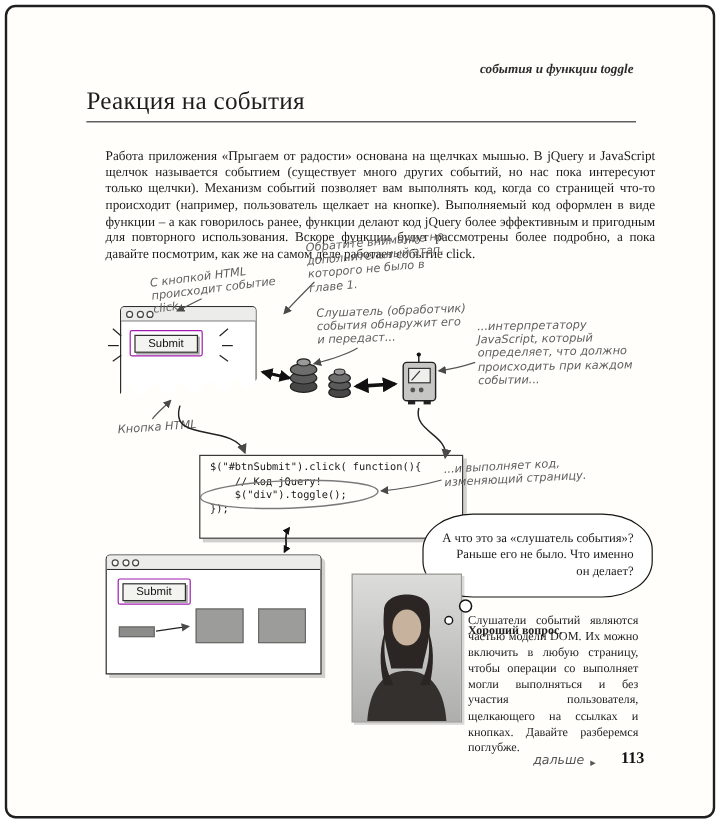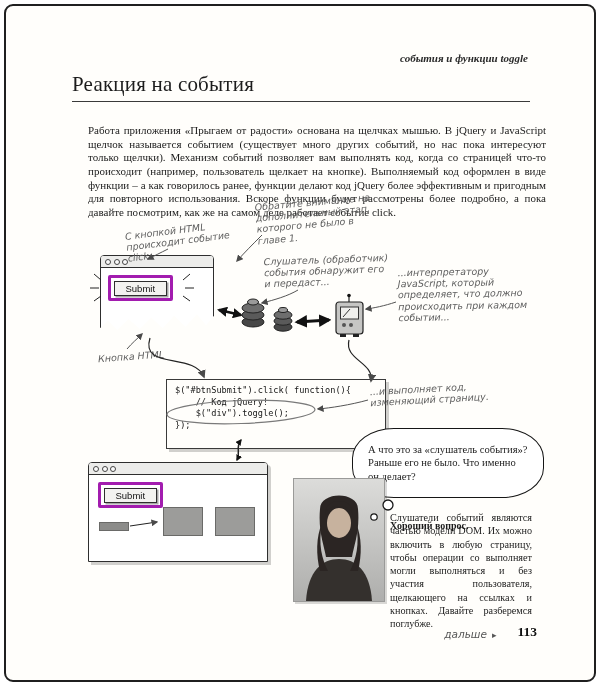--- a/index.html
+++ b/index.html
@@ -32,21 +32,21 @@
     background:#ffffff;border:1.5px solid #2e2e2e;border-radius:4px 4px 0 0;
     box-shadow:3px 3px 0 rgba(0,0,0,.18);z-index:3;
   }
   .titlebar{
     height:11px;background:#ececea;border-bottom:1px solid #2e2e2e;
     display:flex;align-items:center;gap:2.5px;padding:0 4px;border-radius:2px 2px 0 0;
   }
   .dot{width:4px;height:4px;border:1px solid #444;border-radius:50%;background:#fafafa;}
   .torn{clip-path:polygon(0 0,100% 0,100% 78%,93% 90%,85% 76%,75% 92%,65% 78%,55% 94%,45% 80%,35% 95%,25% 82%,15% 96%,7% 84%,0 94%);box-shadow:none;}
   .btn-outline{
-    position:absolute;border:3px solid #a21caf;border-radius:2px;padding:2.5px;background:#fff;
+    position:absolute;border:1px solid #a21caf;border-radius:2px;padding:2.5px;background:#fff;
   }
   .submit-btn{
     border:1.5px solid #2e2e2e;background:#f3f3f0;font-family:"Liberation Sans",sans-serif;
     font-size:9.5px;padding:1px 11px;color:#111;box-shadow:1.5px 1.5px 0 rgba(0,0,0,.35);
     text-align:center;
   }
   .code-box{
     left:166px;top:379px;width:202px;height:58px;background:#fffefb;
     border:1px solid #3a3a3a;box-shadow:3px 3px 0 rgba(0,0,0,.18);
     padding:5px 8px;z-index:3;
@@ -55,21 +55,21 @@
     font-family:"DejaVu Sans Mono",monospace;font-size:8.6px;line-height:11.5px;
     white-space:pre;color:#161616;
   }
   .gray-bar{background:#8c8c8a;border:1px solid #6a6a68;position:absolute;}
   .gray-box{background:#9c9c9a;border:1px solid #6a6a68;position:absolute;width:38px;height:27px;}
   .bubble{
     left:352px;top:428px;width:192px;height:70px;background:#ffffff;
     border:1.6px solid #161616;border-radius:42px/30px;z-index:3;
     display:flex;align-items:center;justify-content:center;padding:6px 15px;box-sizing:border-box;
   }
-  .bubble-text{font-size:10.6px;line-height:1.28;text-align:left;}
+  .bubble-text{font-size:10.6px;line-height:1.28;text-align:right;}
   .photo{
     left:293px;top:478px;width:90px;height:122px;z-index:3;
     border:1px solid #9a9a98;box-shadow:2px 2px 0 rgba(0,0,0,.15);overflow:hidden;background:#cfcfcd;
   }
   .qa-heading{left:390px;top:520px;width:142px;font-size:10px;font-weight:bold;z-index:3;}
   .qa-body{
     left:390px;top:511px;width:142px;font-size:10.2px;line-height:1.3;
     text-align:justify;z-index:3;
   }
   .footer{top:624px;right:63px;z-index:3;display:flex;align-items:flex-end;gap:5px;}

